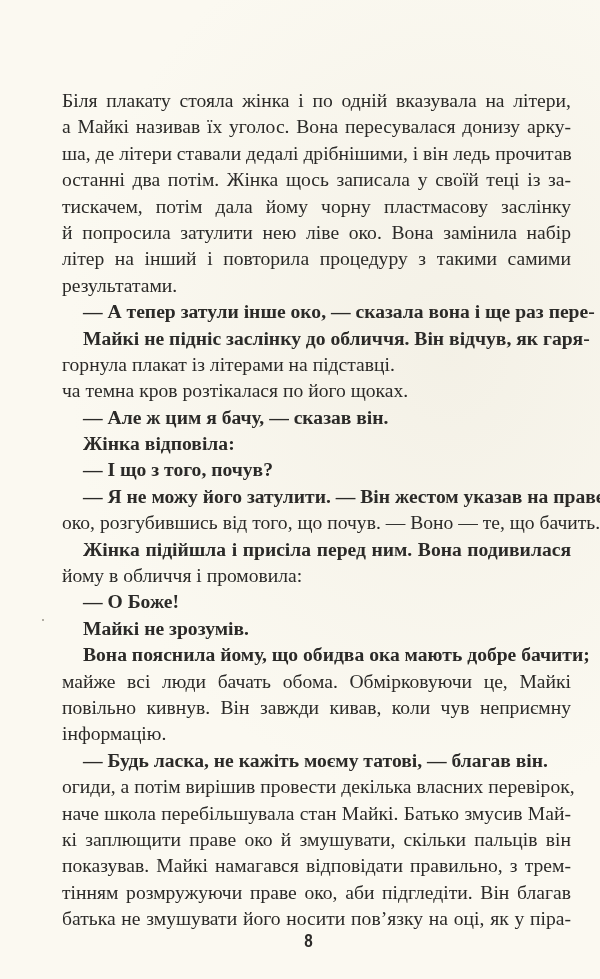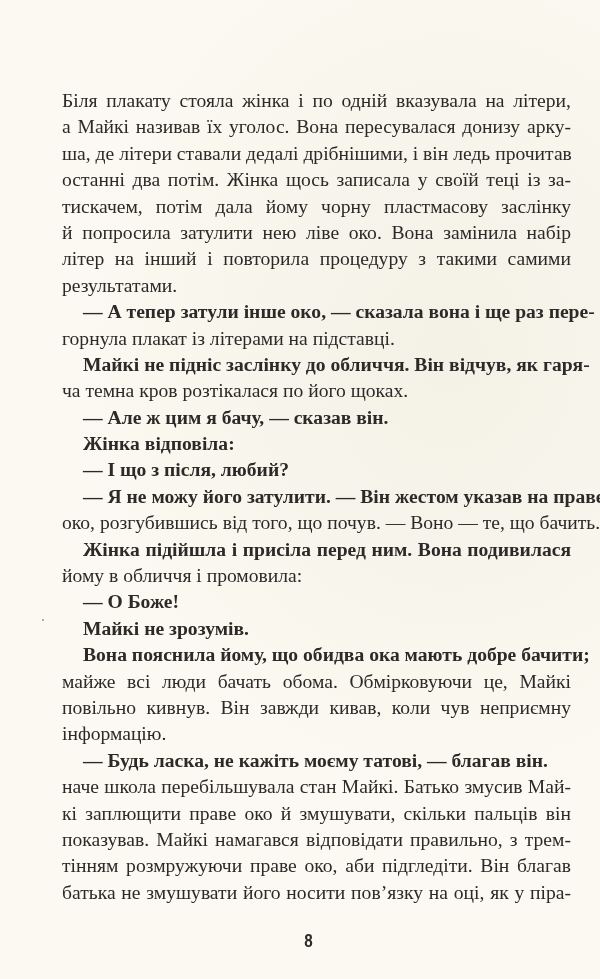--- a/index.html
+++ b/index.html
@@ -77,37 +77,38 @@
   <div class="text-block" id="text-block">
       <span class="line">Біля плакату стояла жінка і по одній вказувала на літери,</span>
       <span class="line">а Майкі називав їх уголос. Вона пересувалася донизу арку-</span>
       <span class="line">ша, де літери ставали дедалі дрібнішими, і він ледь прочитав</span>
       <span class="line">останні два потім. Жінка щось записала у своїй теці із за-</span>
       <span class="line">тискачем, потім дала йому чорну пластмасову заслінку</span>
       <span class="line">й попросила затулити нею ліве око. Вона замінила набір</span>
       <span class="line">літер на інший і повторила процедуру з такими самими</span>
       <span class="line last">результатами.</span>
       <span class="line indent">— А тепер затули інше око, — сказала вона і ще раз пере-</span>
+      <span class="line indent">Майкі не підніс заслінку до обличчя. Він відчув, як гаря-</span>
       <span class="line last">горнула плакат із літерами на підставці.</span>
-      <span class="line indent">Майкі не підніс заслінку до обличчя. Він відчув, як гаря-</span>
       <span class="line last">ча темна кров розтікалася по його щоках.</span>
       <span class="line indent last">— Але ж цим я бачу, — сказав він.</span>
       <span class="line indent last">Жінка відповіла:</span>
-      <span class="line indent last">— І що з після, любий?</span>
+      <span class="line indent last">— І що з того, почув?</span>
       <span class="line indent">— Я не можу його затулити. — Він жестом указав на праве</span>
       <span class="line last">око, розгубившись від того, що почув. — Воно — те, що бачить.</span>
       <span class="line indent">Жінка підійшла і присіла перед ним. Вона подивилася</span>
       <span class="line last">йому в обличчя і промовила:</span>
       <span class="line indent last">— О Боже!</span>
       <span class="line indent last">Майкі не зрозумів.</span>
       <span class="line indent">Вона пояснила йому, що обидва ока мають добре бачити;</span>
       <span class="line">майже всі люди бачать обома. Обмірковуючи це, Майкі</span>
       <span class="line">повільно кивнув. Він завжди кивав, коли чув неприємну</span>
       <span class="line last">інформацію.</span>
       <span class="line indent last">— Будь ласка, не кажіть моєму татові, — благав він.</span>
+      <span class="line">огиди, а потім вирішив провести декілька власних перевірок,</span>
       <span class="line">наче школа перебільшувала стан Майкі. Батько змусив Май-</span>
       <span class="line">кі заплющити праве око й змушувати, скільки пальців він</span>
       <span class="line">показував. Майкі намагався відповідати правильно, з трем-</span>
       <span class="line">тінням розмружуючи праве око, аби підгледіти. Він благав</span>
       <span class="line">батька не змушувати його носити пов’язку на оці, як у піра-</span>
     </div>
   <div class="speck"></div>
   <div class="page-number">8</div>
 </div>
 

